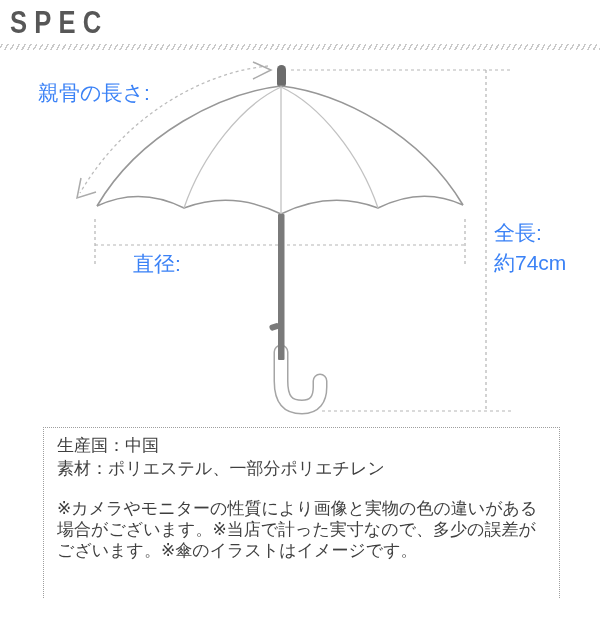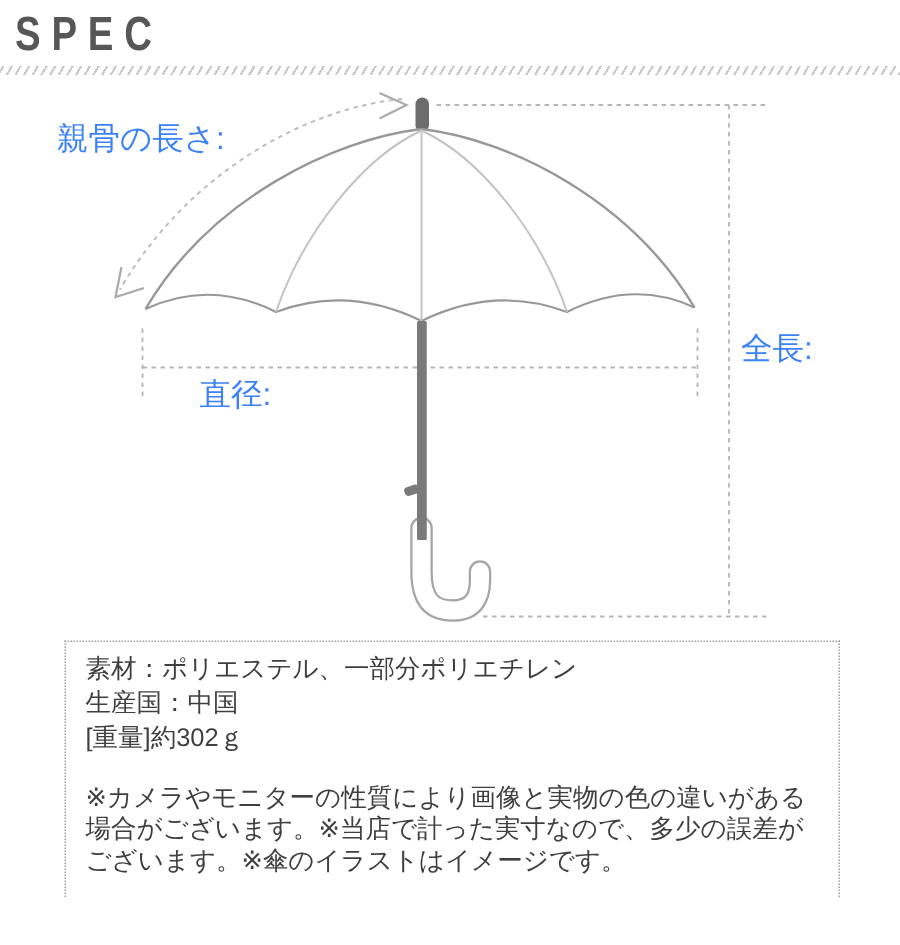--- a/index.html
+++ b/index.html
@@ -92,22 +92,22 @@
   </svg>
 
   <div class="meas-label label-rib">
     <span>親骨の長さ:</span>
   </div>
   <div class="meas-label label-diameter">
     <span>直径:</span>
   </div>
   <div class="meas-label label-total">
     <span>全長:</span>
+    <span>約74cm</span>
   </div>
 
   <div class="spec-box">
+    <div class="line">生産国：中国</div>
     <div class="line">素材：ポリエステル、一部分ポリエチレン</div>
-    <div class="line">生産国：中国</div>
-    <div class="line">[重量]約302ｇ</div>
     <div class="line notes">※カメラやモニターの性質により画像と実物の色の違いがある場合がございます。※当店で計った実寸なので、多少の誤差がございます。※傘のイラストはイメージです。</div>
   </div>
 
 </div>
 
 </body></html>

